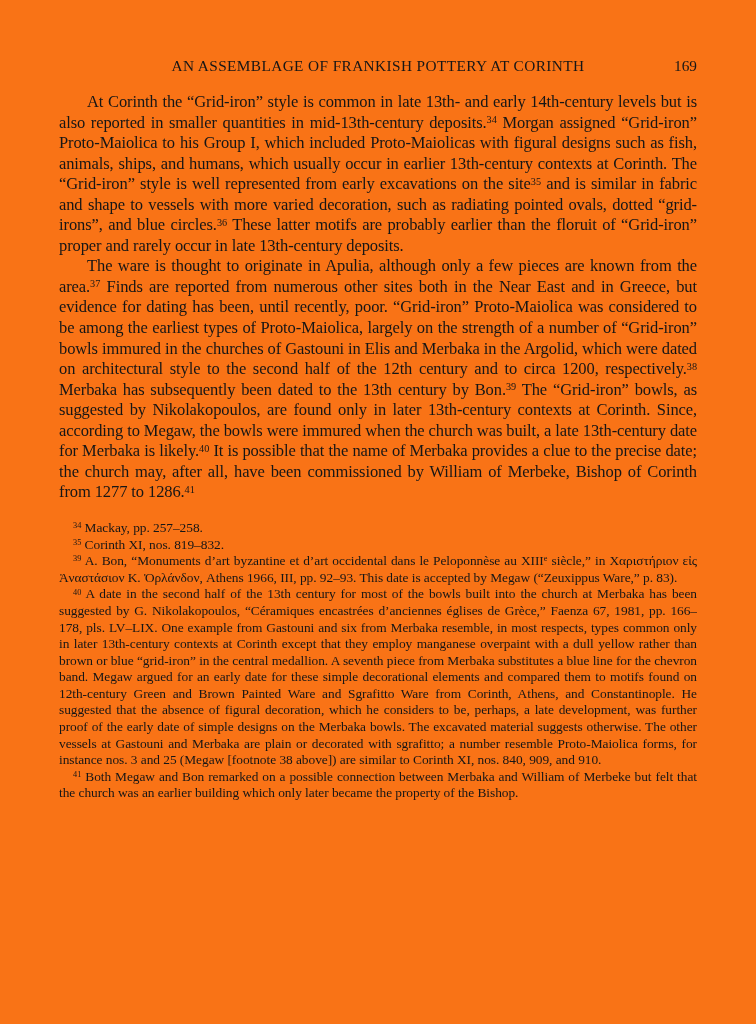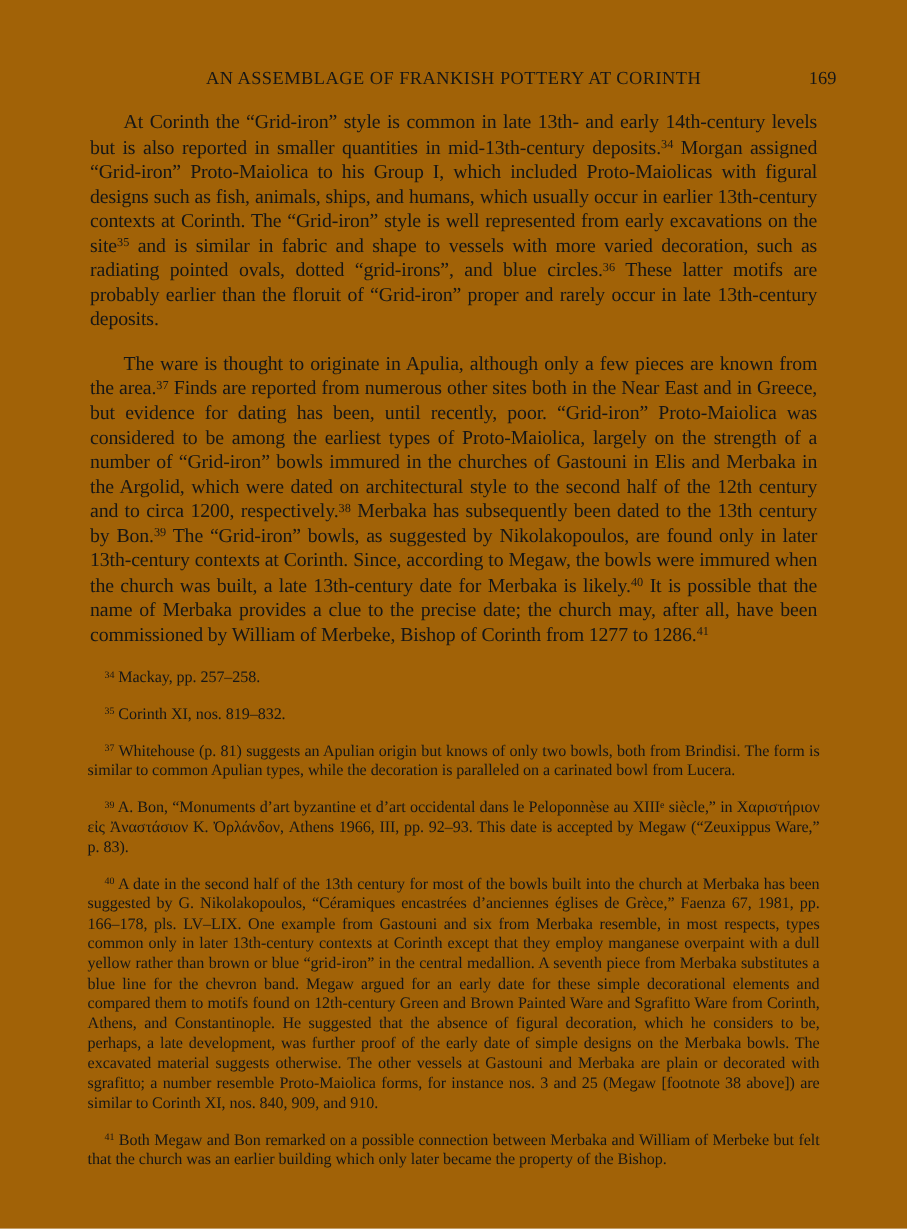--- a/index.html
+++ b/index.html
@@ -1,19 +1,19 @@
 <!DOCTYPE html>
 <html><head>
 <meta charset="utf-8">
 <style>
   html, body { margin:0; padding:0; background:#ffffff; }
   .page {
     position:relative;
     width:756px; height:1024px;
-    background:#a16207;
+    background:#f97316;
     color:#161616;
     font-family:"Liberation Serif","DejaVu Serif",serif;
     overflow:hidden;
   }
   .content {
     position:absolute;
     left:59px; top:57px;
     width:638px;
   }
   .running-head {
@@ -32,33 +32,33 @@
   }
   .body-text {
     margin-top:18px;
     font-size:16.5px;
     line-height:20.55px;
     letter-spacing:-0.1px;
     text-align:justify;
     text-justify:inter-word;
   }
   .body-text p {
-    margin:16px;
+    margin:0;
     text-indent:28px;
   }
   .footnotes {
     margin-top:17px;
     font-size:13.4px;
     line-height:16.6px;
     letter-spacing:-0.05px;
     text-align:justify;
     text-justify:inter-word;
   }
   .footnotes p {
-    margin:14px;
+    margin:0;
     text-indent:14px;
   }
   sup.fn {
     font-size:62%;
     line-height:0;
     vertical-align:baseline;
     position:relative;
     top:-0.45em;
     letter-spacing:0;
   }
@@ -76,20 +76,19 @@
     </div>
 
     <div class="body-text" id="body-paragraphs">
         <p><span>At Corinth the “Grid-iron” style is common in late 13th- and early 14th-century levels but is also reported in smaller quantities in mid-13th-century deposits.</span><sup class="fn">34</sup><span> Morgan assigned “Grid-iron” Proto-Maiolica to his Group I, which included Proto-Maiolicas with figural designs such as fish, animals, ships, and humans, which usually occur in earlier 13th-century contexts at Corinth. The “Grid-iron” style is well represented from early excavations on the site</span><sup class="fn">35</sup><span> and is similar in fabric and shape to vessels with more varied decoration, such as radiating pointed ovals, dotted “grid-irons”, and blue circles.</span><sup class="fn">36</sup><span> These latter motifs are probably earlier than the floruit of “Grid-iron” proper and rarely occur in late 13th-century deposits.</span></p>
         <p><span>The ware is thought to originate in Apulia, although only a few pieces are known from the area.</span><sup class="fn">37</sup><span> Finds are reported from numerous other sites both in the Near East and in Greece, but evidence for dating has been, until recently, poor. “Grid-iron” Proto-Maiolica was considered to be among the earliest types of Proto-Maiolica, largely on the strength of a number of “Grid-iron” bowls immured in the churches of Gastouni in Elis and Merbaka in the Argolid, which were dated on architectural style to the second half of the 12th century and to </span><span class="it">circa</span><span> 1200, respectively.</span><sup class="fn">38</sup><span> Merbaka has subsequently been dated to the 13th century by Bon.</span><sup class="fn">39</sup><span> The “Grid-iron” bowls, as suggested by Nikolakopoulos, are found only in later 13th-century contexts at Corinth. Since, according to Megaw, the bowls were immured when the church was built, a late 13th-century date for Merbaka is likely.</span><sup class="fn">40</sup><span> It is possible that the name of Merbaka provides a clue to the precise date; the church may, after all, have been commissioned by William of Merbeke, Bishop of Corinth from 1277 to 1286.</span><sup class="fn">41</sup></p>
       </div>
 
     <div class="footnotes" id="footnote-list">
         <p><sup class="fn">34</sup><span> Mackay, pp. 257–258.</span></p>
         <p><sup class="fn">35</sup><span> </span><span class="it">Corinth</span><span> XI, nos. 819–832.</span></p>
-        <p><sup class="fn">37</sup><span> Whitehouse (p. 81) suggests an Apulian origin but knows of only two bowls, both from Brindisi. The form is similar to common Apulian types, while the decoration is paralleled on a carinated bowl from Lucera.</span></p>
         <p><sup class="fn">39</sup><span> A. Bon, “Monuments d’art byzantine et d’art occidental dans le Peloponnèse au XIII</span><sup class="fn">e</sup><span> siècle,” in </span><span class="it">Χαριστήριον εἰς Ἀναστάσιον Κ. Ὀρλάνδον</span><span>, Athens 1966, III, pp. 92–93. This date is accepted by Megaw (“Zeuxippus Ware,” p. 83).</span></p>
         <p><sup class="fn">40</sup><span> A date in the second half of the 13th century for most of the bowls built into the church at Merbaka has been suggested by G. Nikolakopoulos, “Céramiques encastrées d’anciennes églises de Grèce,” </span><span class="it">Faenza</span><span> 67, 1981, pp. 166–178, pls. LV–LIX. One example from Gastouni and six from Merbaka resemble, in most respects, types common only in later 13th-century contexts at Corinth except that they employ manganese overpaint with a dull yellow rather than brown or blue “grid-iron” in the central medallion. A seventh piece from Merbaka substitutes a blue line for the chevron band. Megaw argued for an early date for these simple decorational elements and compared them to motifs found on 12th-century Green and Brown Painted Ware and Sgrafitto Ware from Corinth, Athens, and Constantinople. He suggested that the absence of figural decoration, which he considers to be, perhaps, a late development, was further proof of the early date of simple designs on the Merbaka bowls. The excavated material suggests otherwise. The other vessels at Gastouni and Merbaka are plain or decorated with sgrafitto; a number resemble Proto-Maiolica forms, for instance nos. 3 and 25 (Megaw [footnote 38 above]) are similar to </span><span class="it">Corinth</span><span> XI, nos. 840, 909, and 910.</span></p>
         <p><sup class="fn">41</sup><span> Both Megaw and Bon remarked on a possible connection between Merbaka and William of Merbeke but felt that the church was an earlier building which only later became the property of the Bishop.</span></p>
       </div>
 
   </div>
 </div>
 
 </body></html>

